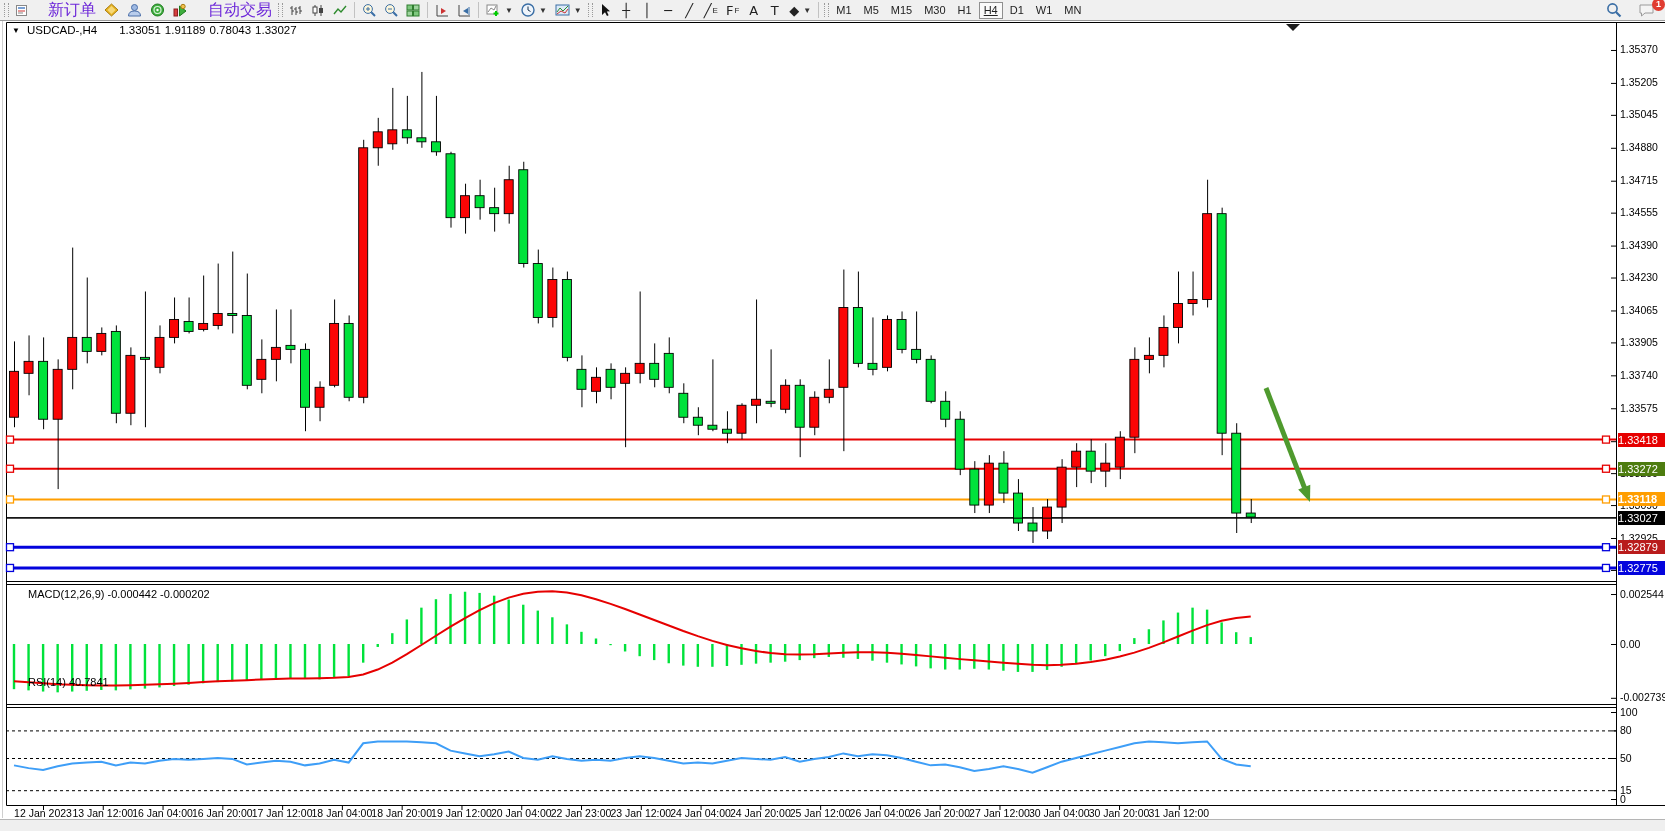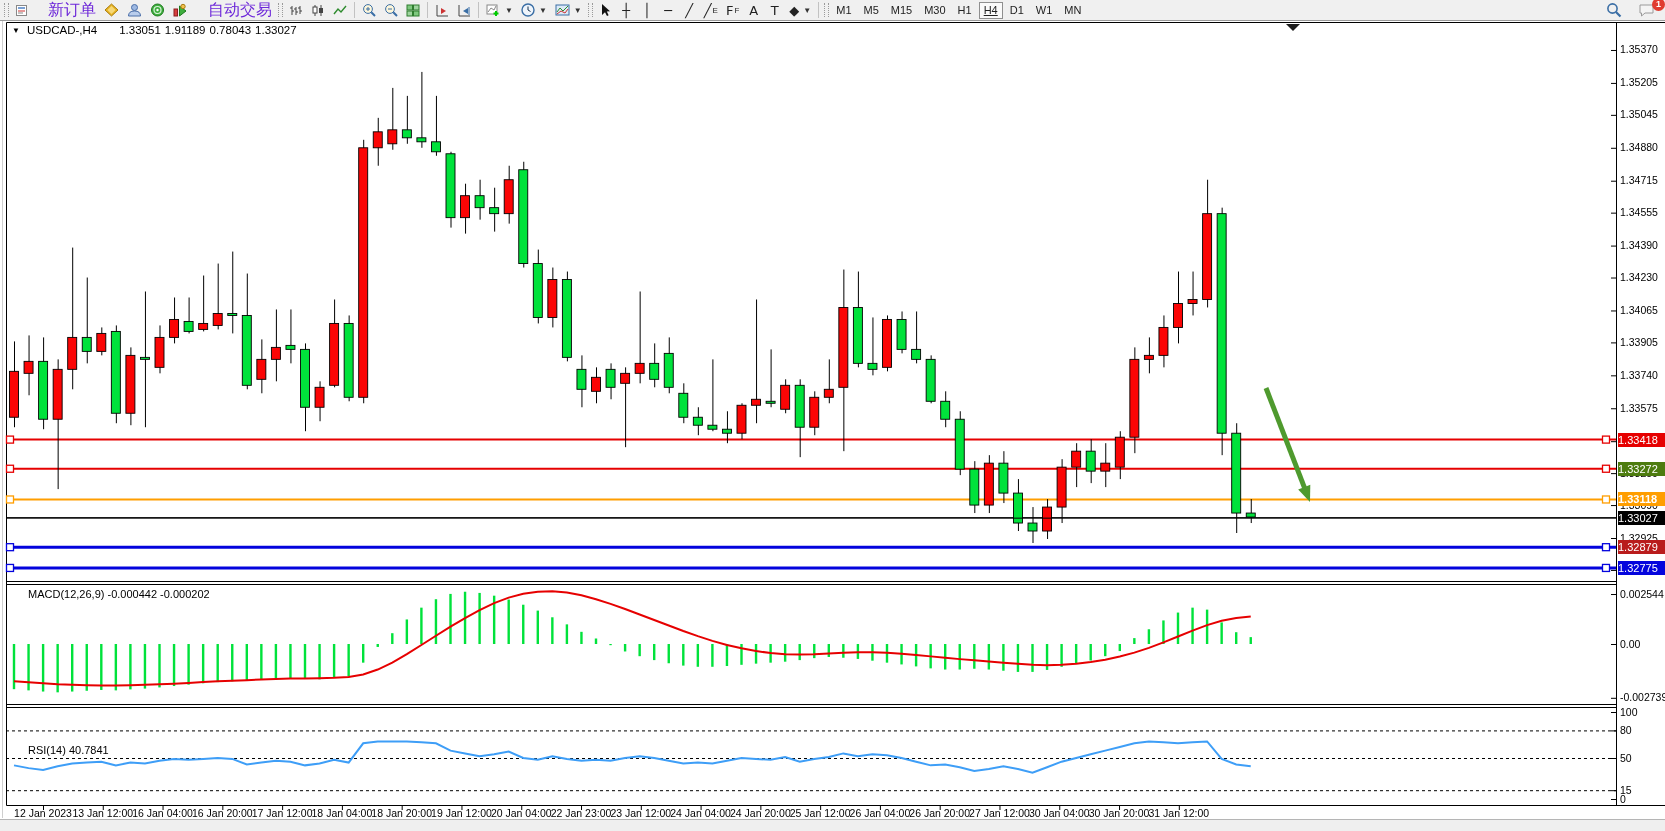--- a/index.html
+++ b/index.html
@@ -659,21 +659,21 @@
   <div class="overlay chart-title">
     <span class="tri">▼</span>
     <span style="margin-right:15px">USDCAD-,H4</span>
     <span>1.33051</span>
     <span style="margin-left:-3px">1.91189</span>
     <span style="margin-left:-3px">0.78043</span>
     <span style="margin-left:-3px">1.33027</span>
   </div>
 
   <div class="overlay panel-label" style="left:12px; top:588px">MACD(12,26,9) -0.000442 -0.000202</div>
-  <div class="overlay panel-label" style="left:12px; top:744px">RSI(14) 40.7841</div>
+  <div class="overlay panel-label" style="left:12px; top:676px">RSI(14) 40.7841</div>
 
   <div id="badges">
       <div class="price-badge" style="top: 432.601px; background: rgb(230, 0, 0);">1.33418</div>
       <div class="price-badge" style="top: 461.743px; background: #4d7c0f;">1.33272</div>
       <div class="price-badge" style="top: 492.481px; background: rgb(255, 158, 0); font-weight: bold;">1.33118</div>
       <div class="price-badge" style="top: 510.645px; background: rgb(0, 0, 0);">1.33027</div>
       <div class="price-badge" style="top: 540.186px; background: #b91c1c;">1.32879</div>
       <div class="price-badge" style="top: 560.944px; background: rgb(4, 4, 221);">1.32775</div>
     </div>
 

